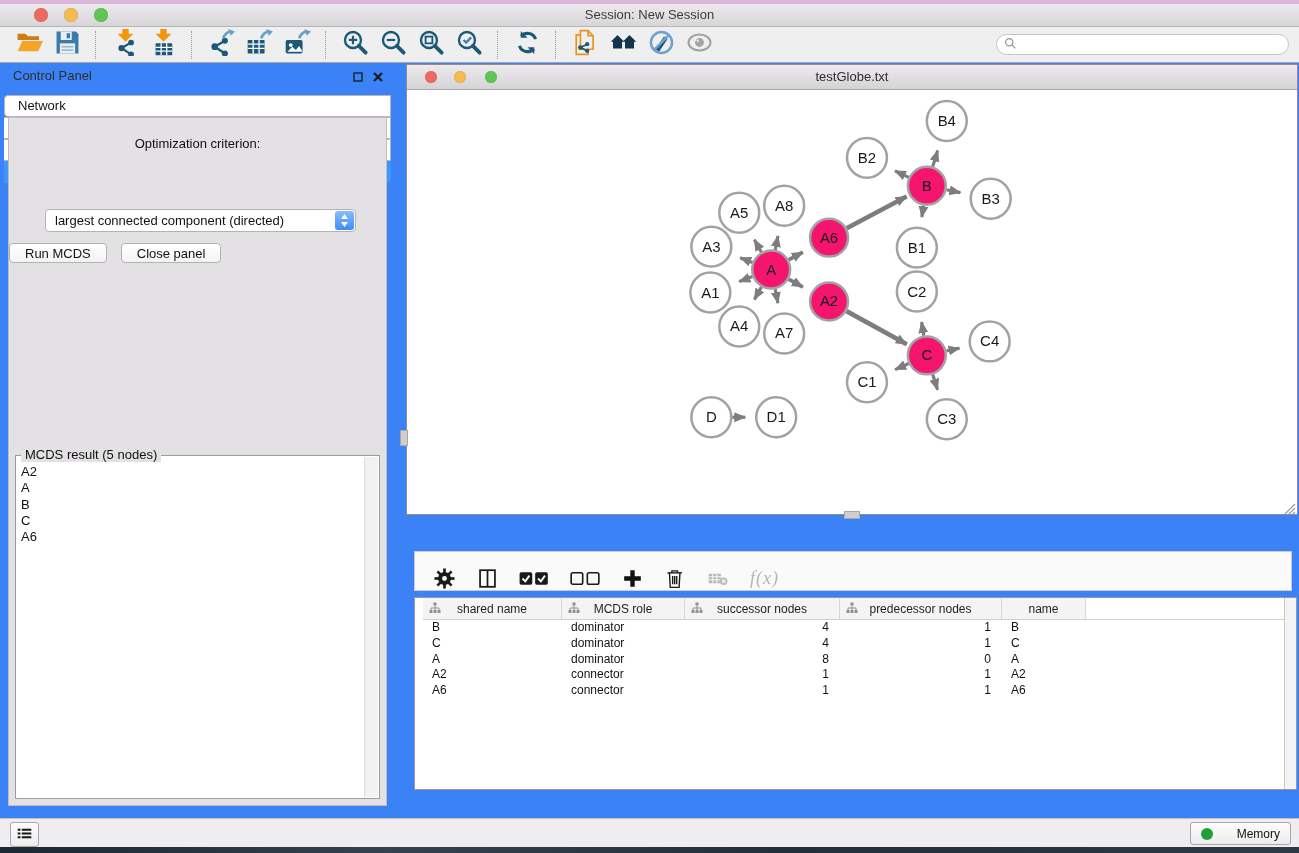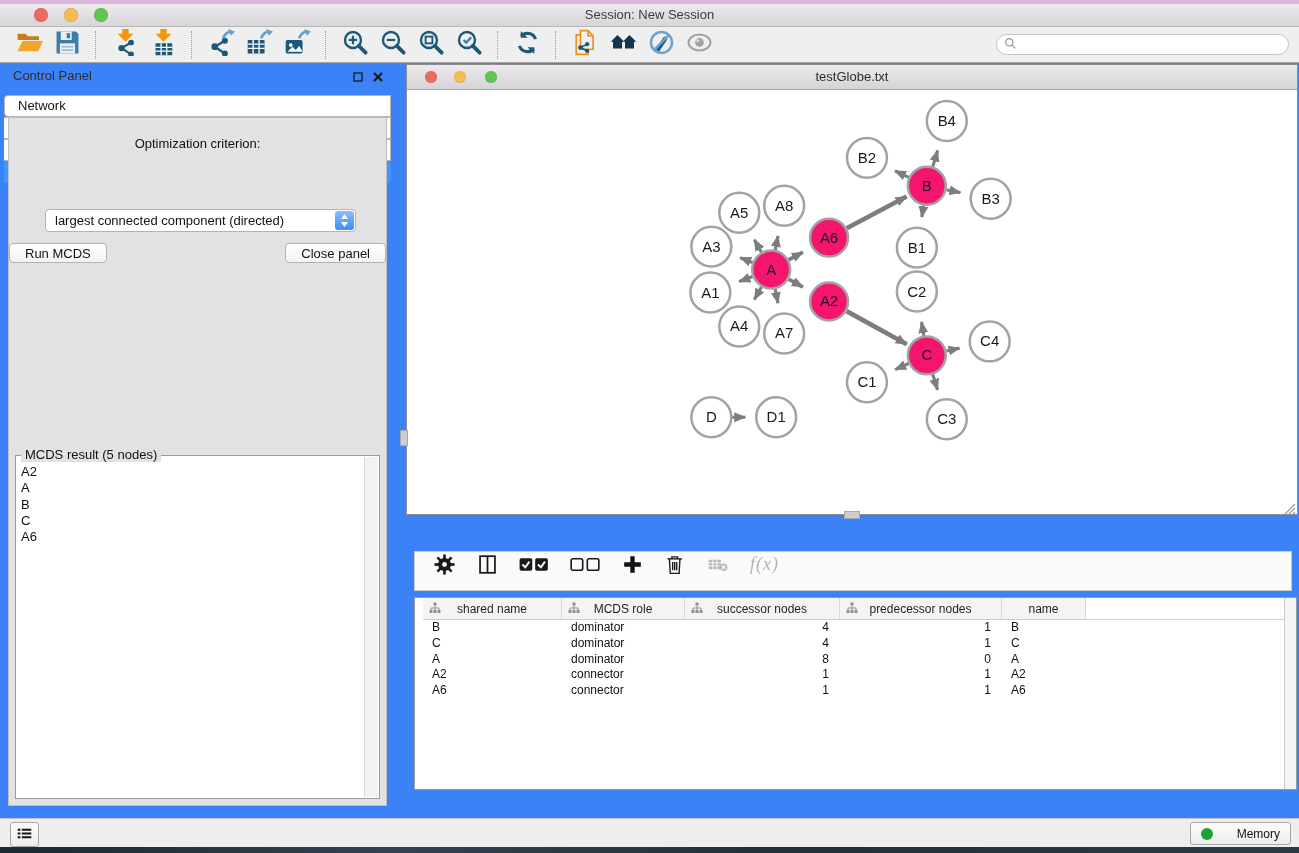--- a/index.html
+++ b/index.html
@@ -37,21 +37,21 @@
   .cp-titlerow{position:relative;height:24px;}
   .cp-titlerow .panel-title{padding-left:9px;line-height:20px;}
   .cp-titlerow .panel-icons{right:8px;top:6px;}
   .cp-tabs{margin-top:5px;}
   .ctrl-content{position:absolute;left:4px;right:4px;top:51px;bottom:4px;background:#e3e1e3;border:1px solid #bfbdbf;}
   .opt-label{text-align:center;padding-top:18px;font-size:13px;color:#111;}
   .combo{position:absolute;left:36px;top:91px;width:311px;height:23px;background:#fff;border:1px solid #b4b2b4;border-radius:4px;box-sizing:border-box;}
   .combo-text{font-size:13px;line-height:21px;padding-left:9px;color:#111;}
   .combo-stepper{position:absolute;right:1px;top:1px;width:19px;height:19px;border-radius:3px;background:linear-gradient(#8abdfd,#3f8cf8);display:flex;align-items:center;justify-content:center;}
   .combo-stepper svg{width:9px;height:13px;}
-  .btn-row{position:absolute;top:125px;left:0;width:100%;display:flex;justify-content:space-between;gap:14px;}
+  .btn-row{position:absolute;top:125px;left:0;width:100%;display:flex;justify-content:flex-start;gap:14px;}
   .push-btn{height:20px;line-height:19px;font-size:13px;padding:0 15px;background:linear-gradient(#ffffff,#f3f3f3);border:1px solid #b4b2b4;border-radius:4px;color:#111;}
   .result-group{position:absolute;left:6px;right:6px;top:337px;bottom:6px;border:1px solid #9d9b9d;background:#fff;}
   .result-legend{position:absolute;top:-9px;left:5px;background:#e3e1e3;padding:0 4px;font-size:13px;color:#111;}
   .result-list{padding:8px 0 0 5px;font-size:13px;line-height:16.3px;color:#111;}
   .result-scroll{position:absolute;right:1px;top:1px;bottom:1px;width:13px;background:#f2f2f2;border-left:1px solid #dcdcdc;}
   
   .network-window{position:absolute;left:406px;top:64px;width:892px;height:451px;background:#fff;border:1px solid #8f8d8f;box-sizing:border-box;}
   .nw-titlebar{position:relative;height:24px;background:linear-gradient(#eceaec,#d6d3d6);border-bottom:1px solid #aaa8aa;}
   .nw-tl{position:absolute;top:6px;width:12px;height:12px;border-radius:50%;box-shadow:inset 0 0 1px rgba(0,0,0,.35);}
   .nw-tl.red{left:18px;background:#ee6a5f;}
@@ -60,21 +60,21 @@
   .nw-title{text-align:center;line-height:24px;font-size:13px;color:#2d2d2d;}
   .nw-canvas{position:absolute;left:0;right:0;top:25px;bottom:0;overflow:hidden;}
   .nw-canvas svg{width:100%;height:100%;display:block;}
   .nw-grip{position:absolute;right:1px;bottom:1px;width:12px;height:12px;}
   .edge-grip{position:absolute;background:#cfcdcf;border:1px solid #a8a6a8;}
   
   .table-panel{position:absolute;left:406px;top:520px;width:893px;height:298px;}
   .tp-titlerow{position:relative;height:24px;}
   .tp-titlerow .panel-title{padding-left:14px;line-height:22px;}
   .tp-titlerow .panel-icons{right:12px;top:7px;}
-  .tp-toolbar{position:absolute;left:8px;right:7px;top:31px;height:40px;background:#fbfafb;border:1px solid #cccacc;box-sizing:border-box;display:flex;align-items:flex-start;padding-left:18px;}
+  .tp-toolbar{position:absolute;left:8px;right:7px;top:31px;height:40px;background:#fbfafb;border:1px solid #cccacc;box-sizing:border-box;display:flex;align-items:flex-end;padding-left:18px;}
   .tp-tool{display:flex;align-items:center;justify-content:center;margin-right:21px;min-width:22px;height:24px;}
   .tp-tool svg{height:21px;}
   .tp-tool.icon-sm svg{height:15px;}
   .tp-tool .fx{font-family:"Liberation Serif",serif;font-style:italic;font-size:18px;color:#b5b3b5;letter-spacing:1px;}
   .tp-table{position:absolute;left:8px;right:2px;top:77px;height:193px;background:#fff;border:1px solid #9b999b;box-sizing:border-box;overflow:hidden;padding-left:8px;}
   .tp-header{display:flex;height:21px;border-bottom:1px solid #cfcdcf;font-size:12px;color:#1f1f1f;}
   .th-cell{position:relative;display:flex;align-items:center;justify-content:center;background:#f5f4f5;border-right:1px solid #d8d6d8;box-sizing:border-box;}
   .th-cell .tree{position:absolute;left:6px;top:4px;width:12px;height:12px;}
   .th-fill{flex:1;background:#fff;}
   .th-scroll{width:11px;background:#f5f4f5;border-left:1px solid #c9c7c9;}

